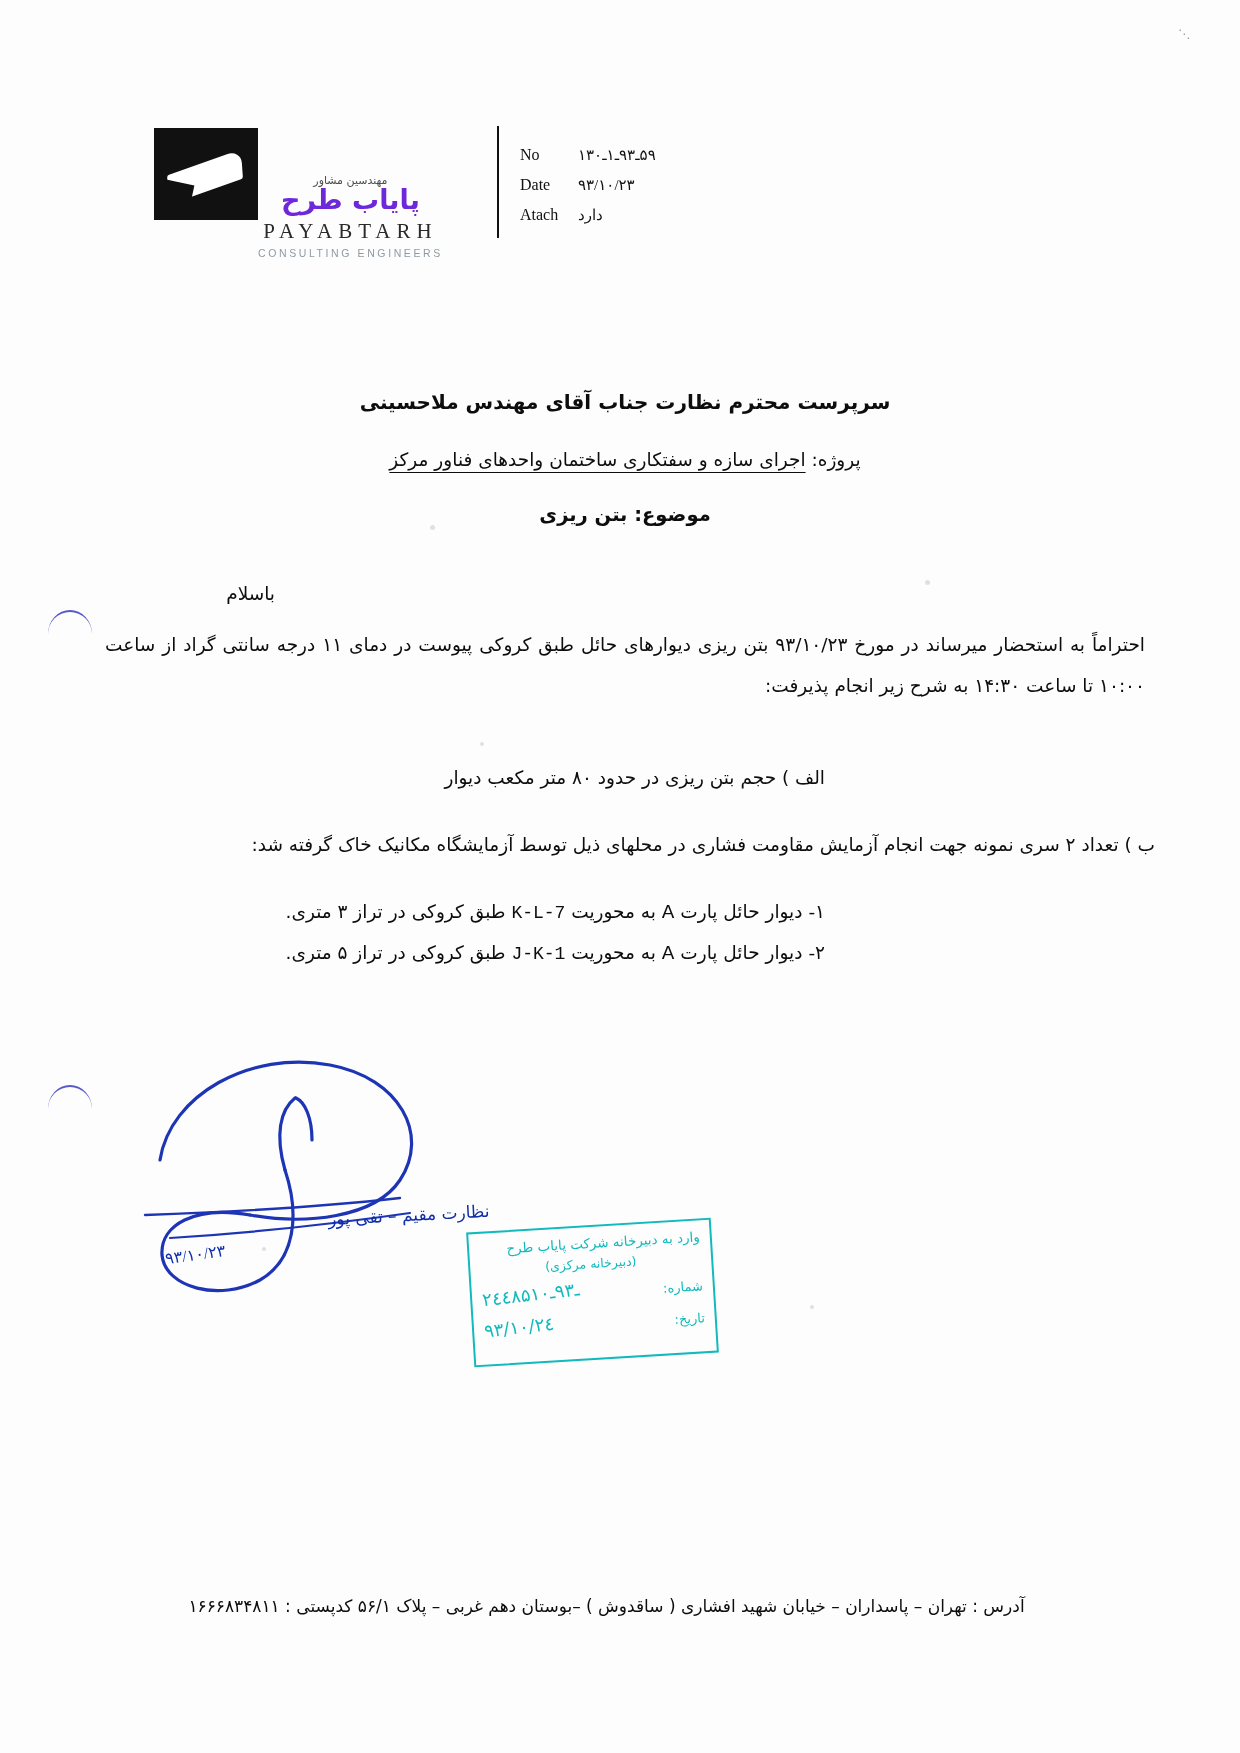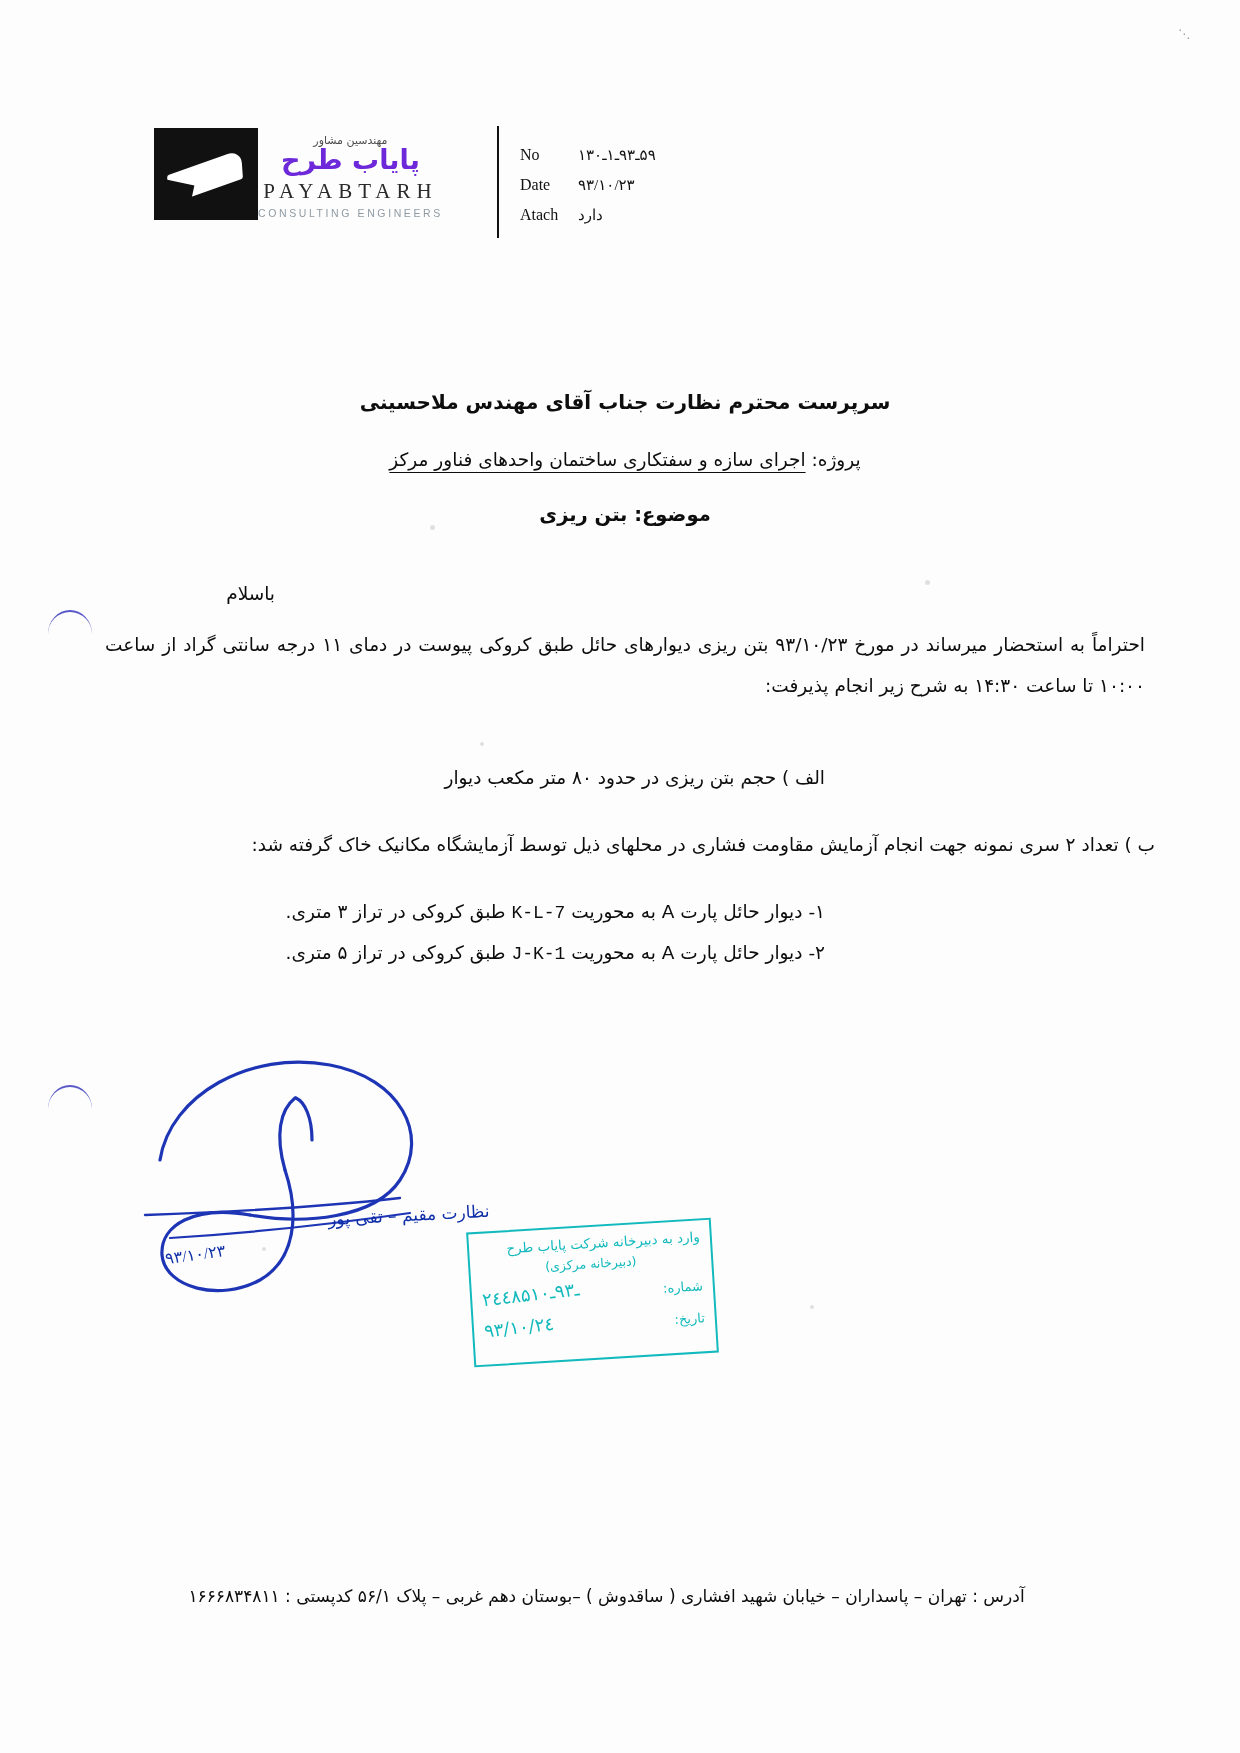--- a/index.html
+++ b/index.html
@@ -67,20 +67,21 @@
     width: 30px;
     height: 26px;
     background: #111111;
     z-index: 2;
     transform: rotate(12deg);
   }
   .logo-text {
     text-align: center;
     padding-top: 6px;
     direction: rtl;
+    margin-top: 40px;
   }
   .logo-sub-fa {
     font-size: 11px;
     color: #4b4b4b;
     letter-spacing: 0.5px;
   }
   .logo-name-fa {
     font-size: 27px;
     font-weight: bold;
     color: #6d28d9;
@@ -294,21 +295,21 @@
     font-size: 18px;
     letter-spacing: 1px;
     direction: ltr;
     transform: rotate(-3deg);
   }
   .reg-stamp .lbl { font-size: 13px; }
 
   
   .footer {
     position: absolute;
-    bottom: 140px;
+    bottom: 130px;
     left: 0;
     width: 1213px;
     text-align: center;
     direction: rtl;
     font-size: 17px;
     color: #0d0d0d;
     line-height: 2;
   }
 
   .speck {

